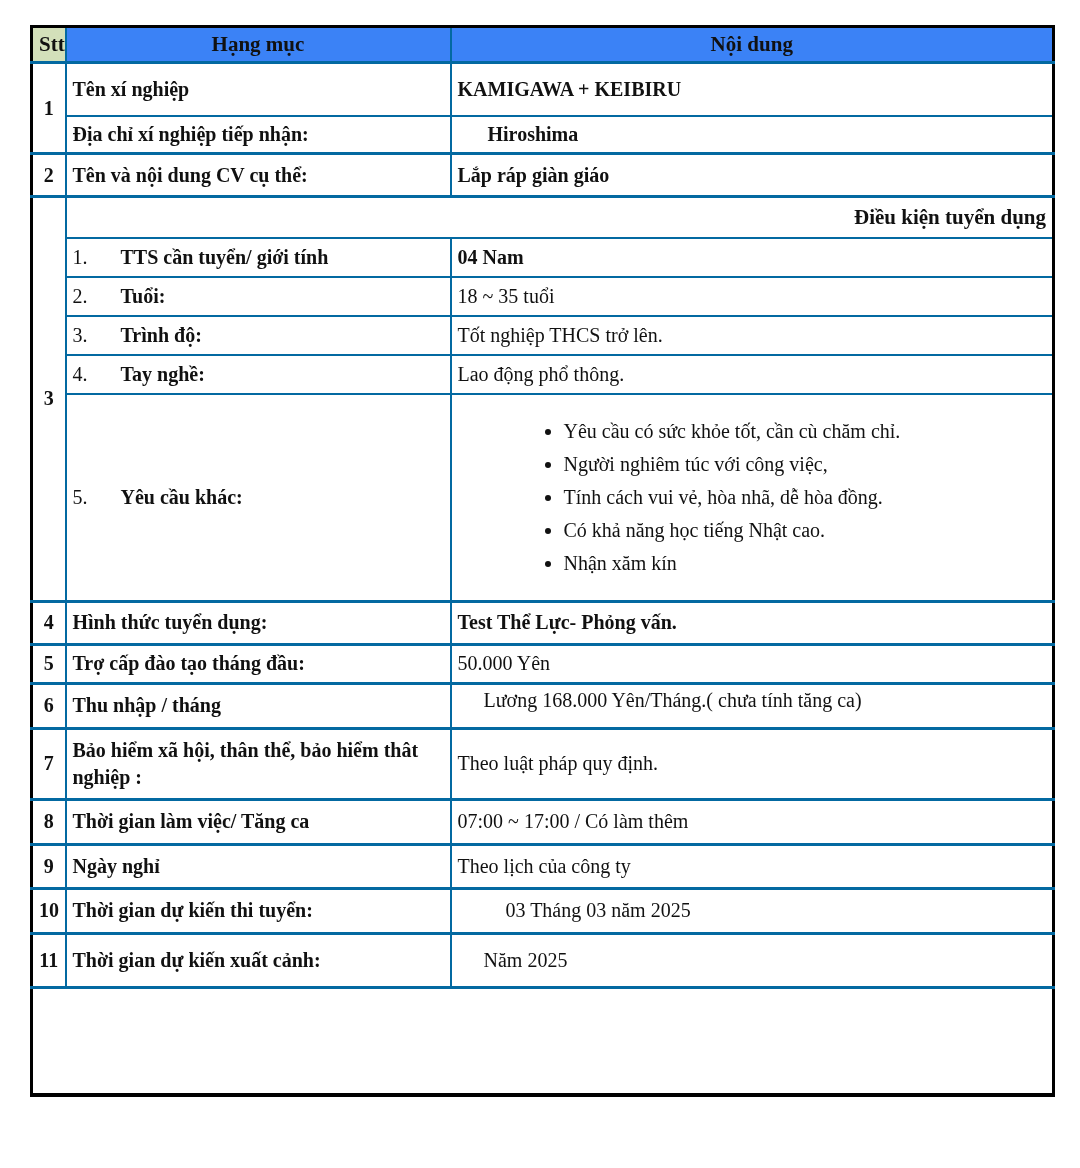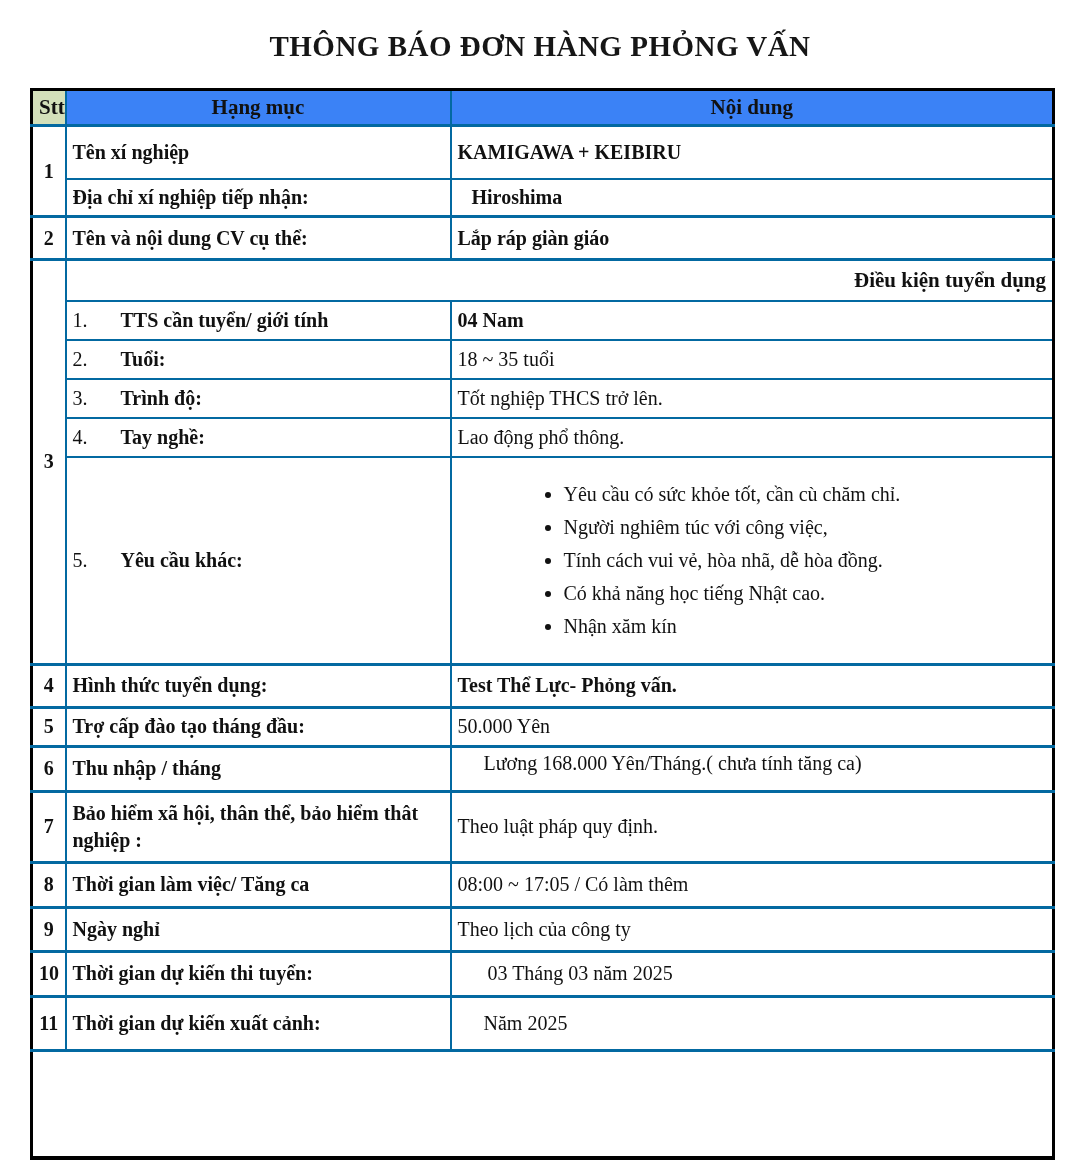--- a/index.html
+++ b/index.html
@@ -101,21 +101,20 @@
   tr.h-r9    { height: 44px; }
   tr.h-r10   { height: 45px; }
   tr.h-r11   { height: 54px; margin-left: 28px; }
   tr.h-empty { height: 108px; }
 </style>
 </head>
 <body>
 
 <div class="page">
 
-  <h1 class="doc-title">THÔNG BÁO ĐƠN HÀNG PHỎNG VẤN</h1>
 
   <table class="doc">
     <colgroup>
       <col style="width:34px">
       <col style="width:385px">
       <col style="width:603px">
     </colgroup>
 
     <tbody>
         <tr class="h-hdr">
@@ -124,21 +123,21 @@
       <th class="hdr" style="background:#3b82f6">Nội dung</th>
     </tr>
 
     <tr class="h-r1a thick-top">
       <td class="stt" rowspan="2">1</td>
       <td class="label">Tên xí nghiệp</td>
       <td class="value bold">KAMIGAWA + KEIBIRU</td>
     </tr>
     <tr class="h-r1b">
       <td class="label">Địa chỉ xí nghiệp tiếp nhận:</td>
-      <td class="value bold" style="padding-left:20px">Hiroshima</td>
+      <td class="value bold" style="padding-left:36px">Hiroshima</td>
     </tr>
 
     <tr class="h-r2 thick-top">
       <td class="stt">2</td>
       <td class="label">Tên và nội dung CV cụ thể:</td>
       <td class="value bold">Lắp ráp giàn giáo</td>
     </tr>
 
     <tr class="h-sec thick-top">
       <td class="stt" rowspan="6">3</td>
@@ -203,33 +202,33 @@
 
     <tr class="h-r7 thick-top">
       <td class="stt">7</td>
       <td class="label">Bảo hiểm xã hội, thân thể, bảo hiểm thât nghiệp :</td>
       <td class="value">Theo luật pháp quy định.</td>
     </tr>
 
     <tr class="h-r8 thick-top">
       <td class="stt">8</td>
       <td class="label">Thời gian làm việc/ Tăng ca</td>
-      <td class="value">08:00 ~ 17:05 / Có làm thêm</td>
+      <td class="value">07:00 ~ 17:00 / Có làm thêm</td>
     </tr>
 
     <tr class="h-r9 thick-top">
       <td class="stt">9</td>
       <td class="label">Ngày nghỉ</td>
       <td class="value">Theo lịch của công ty</td>
     </tr>
 
     <tr class="h-r10 thick-top">
       <td class="stt">10</td>
       <td class="label">Thời gian dự kiến thi tuyển:</td>
-      <td class="value" style="padding-left:36px">03 Tháng 03 năm 2025</td>
+      <td class="value" style="padding-left:54px">03 Tháng 03 năm 2025</td>
     </tr>
 
     <tr class="h-r11 thick-top">
       <td class="stt">11</td>
       <td class="label">Thời gian dự kiến xuất cảnh:</td>
       <td class="value" style="padding-left:32px">Năm 2025</td>
     </tr>
 
     <tr class="h-empty thick-top">
       <td colspan="3"></td>

